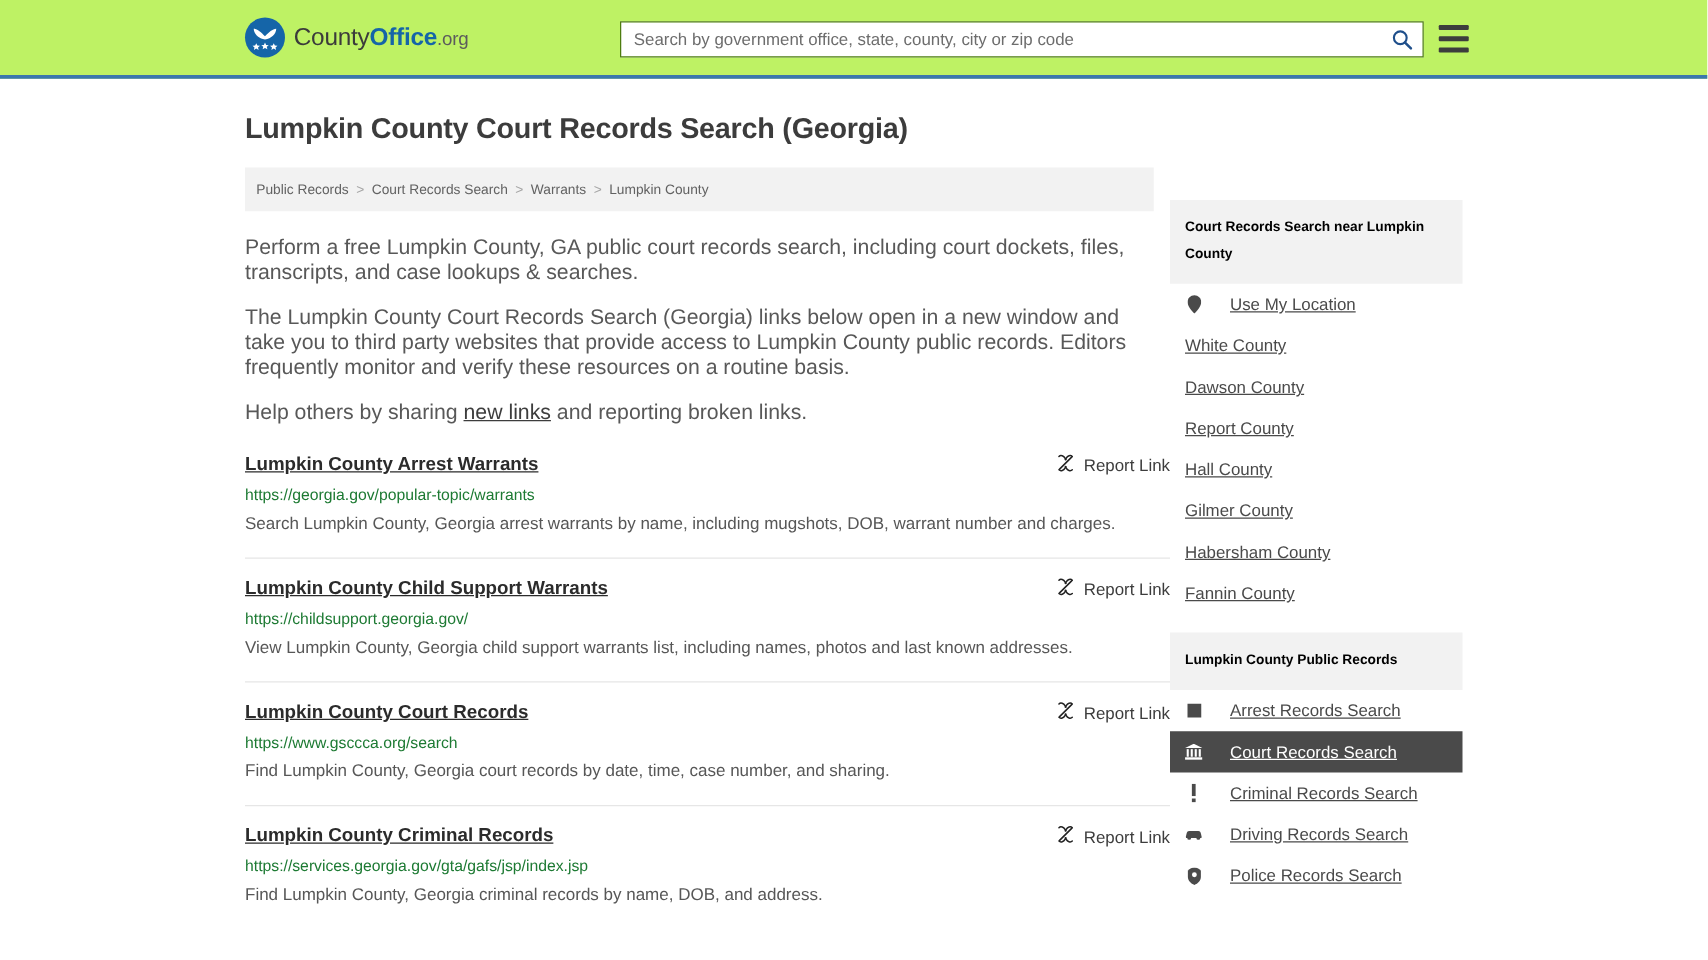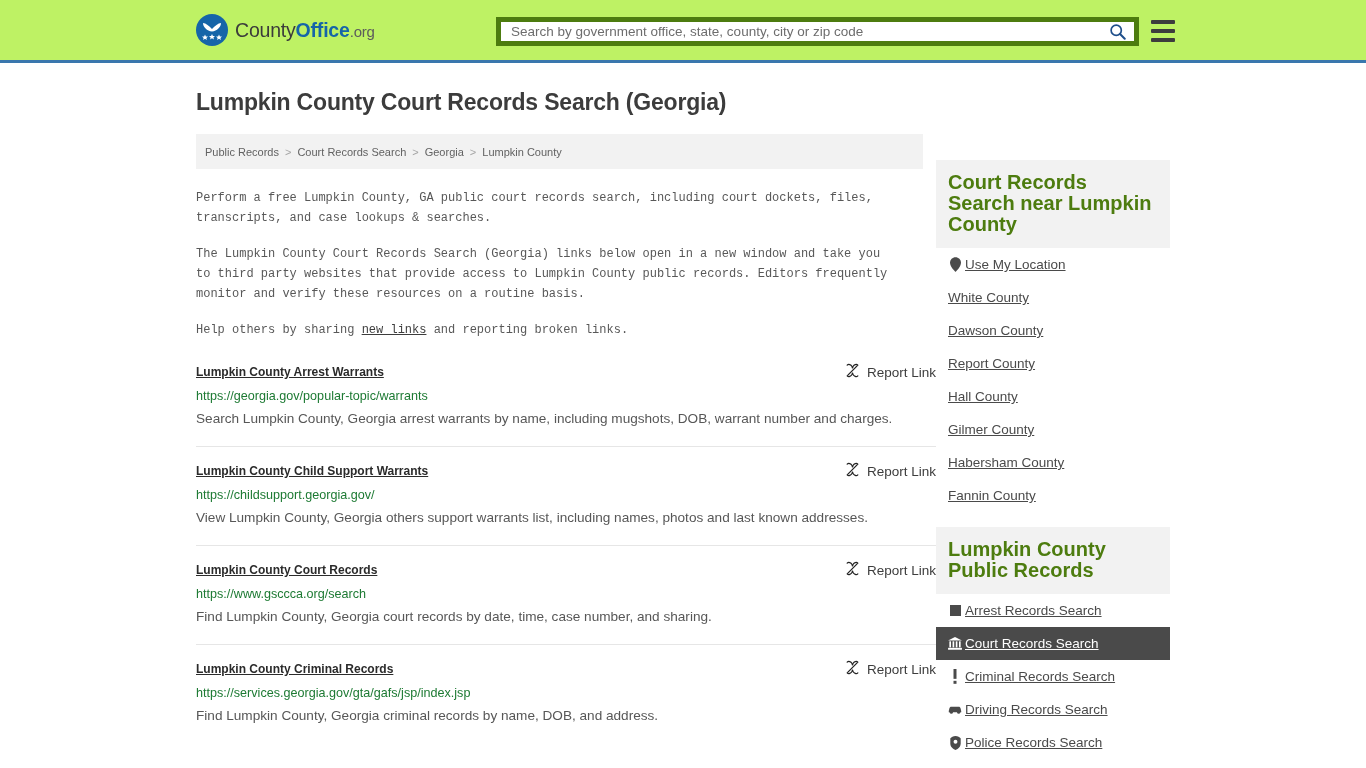--- a/index.html
+++ b/index.html
@@ -50,21 +50,21 @@
   .logo-text .b { font-weight: bold; color: #1565a8; }
   .logo-text .o { color: #5c5c5c; font-size: 15px; }
 
   .search-wrap {
     position: absolute;
     left: 496px;
     top: 17px;
     width: 643px;
     height: 29px;
     background: #fff;
-    border: 5px solid #4d7c0f;
+    border: 1px solid #4d7c0f;
     display: flex;
     align-items: center;
   }
   .search-input {
     flex: 1;
     border: none;
     outline: none;
     height: 100%;
     padding: 0 8px 0 10px;
     font-family: "Liberation Sans", sans-serif;
@@ -132,26 +132,25 @@
     color: #626262;
     text-decoration: none;
   }
   .breadcrumb .sep {
     color: #a5a5a5;
     margin: 0 6px;
   }
   .breadcrumb .current { color: #626262; }
 
   .intro p {
-    font-size: 12px;
+    font-size: 17px;
     line-height: 20px;
     color: #585858;
     margin: 16px 0 0 0;
     width: 705px;
-    font-family: Liberation Mono, monospace;
   }
   .intro p.p1 { margin-top: 19px; }
   .intro a.newlinks {
     color: #3d3d3d;
     text-decoration: underline;
     font-weight: normal;
   }
 
   
   .results { margin-top: 22px; }
@@ -163,21 +162,21 @@
   }
   .result:first-child { padding-top: 0; }
   .result + .result { padding-top: 14px; }
   .result:last-child { border-bottom: none; }
   .result-head {
     display: flex;
     align-items: flex-start;
     justify-content: space-between;
   }
   .result-title {
-    font-size: 12px;
+    font-size: 15px;
     font-weight: bold;
     color: #2b2b2b;
     text-decoration: underline;
     line-height: 20px;
   }
   .report-link {
     display: flex;
     align-items: center;
     gap: 7px;
     color: #3d3d3d;
@@ -200,31 +199,31 @@
     color: #575757;
     margin-top: 2px;
     width: 700px;
   }
 
   
   .panel { margin-bottom: 0; }
   .panel-head {
     background: #f2f2f2;
     padding: 12px 12px 13px 12px;
-    font-size: 20px;
+    font-size: 11px;
     font-weight: bold;
-    color: #4d7c0f;
+    color: #000000;
     line-height: 21px;
   }
   .panel-list { padding: 0; margin: 0; list-style: none; }
   .panel-list li { margin: 0; }
   .side-link {
     display: flex;
     align-items: center;
-    gap: 3px;
+    gap: 22px;
     padding: 9px 12px;
     font-size: 13.5px;
     color: #4a4a4a;
     text-decoration: none;
   }
   .side-link .lbl { text-decoration: underline; }
   .side-link.active {
     background: #4a4a4a;
   }
   .side-link.active .lbl { color: #ffffff; }
@@ -283,21 +282,21 @@
 
   <div class="columns">
 
     <div class="main-col">
 
       <nav class="breadcrumb">
         <a href="#">Public Records</a>
         <span class="sep">&gt;</span>
         <a href="#">Court Records Search</a>
         <span class="sep">&gt;</span>
-        <a href="#">Georgia</a>
+        <a href="#">Warrants</a>
         <span class="sep">&gt;</span>
         <span class="current">Lumpkin County</span>
       </nav>
 
       <div class="intro">
         <p class="p1">Perform a free Lumpkin County, GA public court records search, including court dockets, files, transcripts, and case lookups &amp; searches.</p>
         <p>The Lumpkin County Court Records Search (Georgia) links below open in a new window and take you to third party websites that provide access to Lumpkin County public records. Editors frequently monitor and verify these resources on a routine basis.</p>
         <p><span>Help others by sharing </span><a class="newlinks" href="#">new links</a><span> and reporting broken links.</span></p>
       </div>
 
@@ -327,21 +326,21 @@
                     <path d="M2.6 2.6 C4.4 0.8 7.2 2.2 8.4 4.2 L9.3 5.7" fill="none" stroke="#222" stroke-width="1.5" stroke-linecap="round"></path>
                     <path d="M15.4 2.6 C13.6 0.8 10.8 2.2 9.6 4.2 L8.7 5.7" fill="none" stroke="#222" stroke-width="1.5" stroke-linecap="round"></path>
                     <path d="M2.6 15.4 C4.4 17.2 7.2 15.8 8.4 13.8 L9.3 12.3" fill="none" stroke="#222" stroke-width="1.5" stroke-linecap="round"></path>
                     <path d="M15.4 15.4 C13.6 17.2 10.8 15.8 9.6 13.8 L8.7 12.3" fill="none" stroke="#222" stroke-width="1.5" stroke-linecap="round"></path>
                     <line x1="3.2" y1="14.8" x2="14.8" y2="3.2" stroke="#222" stroke-width="1.5" stroke-linecap="round"></line>
                   </svg></span>
                 <span>Report Link</span>
               </a>
             </div>
             <a class="result-url" href="#">https://childsupport.georgia.gov/</a>
-            <div class="result-desc">View Lumpkin County, Georgia others support warrants list, including names, photos and last known addresses.</div>
+            <div class="result-desc">View Lumpkin County, Georgia child support warrants list, including names, photos and last known addresses.</div>
           </div>
           <div class="result">
             <div class="result-head">
               <a class="result-title" href="#">Lumpkin County Court Records</a>
               <a class="report-link" href="#">
                 <span><svg width="15" height="15" viewBox="0 0 18 18" aria-hidden="true">
                     <path d="M2.6 2.6 C4.4 0.8 7.2 2.2 8.4 4.2 L9.3 5.7" fill="none" stroke="#222" stroke-width="1.5" stroke-linecap="round"></path>
                     <path d="M15.4 2.6 C13.6 0.8 10.8 2.2 9.6 4.2 L8.7 5.7" fill="none" stroke="#222" stroke-width="1.5" stroke-linecap="round"></path>
                     <path d="M2.6 15.4 C4.4 17.2 7.2 15.8 8.4 13.8 L9.3 12.3" fill="none" stroke="#222" stroke-width="1.5" stroke-linecap="round"></path>
                     <path d="M15.4 15.4 C13.6 17.2 10.8 15.8 9.6 13.8 L8.7 12.3" fill="none" stroke="#222" stroke-width="1.5" stroke-linecap="round"></path>

